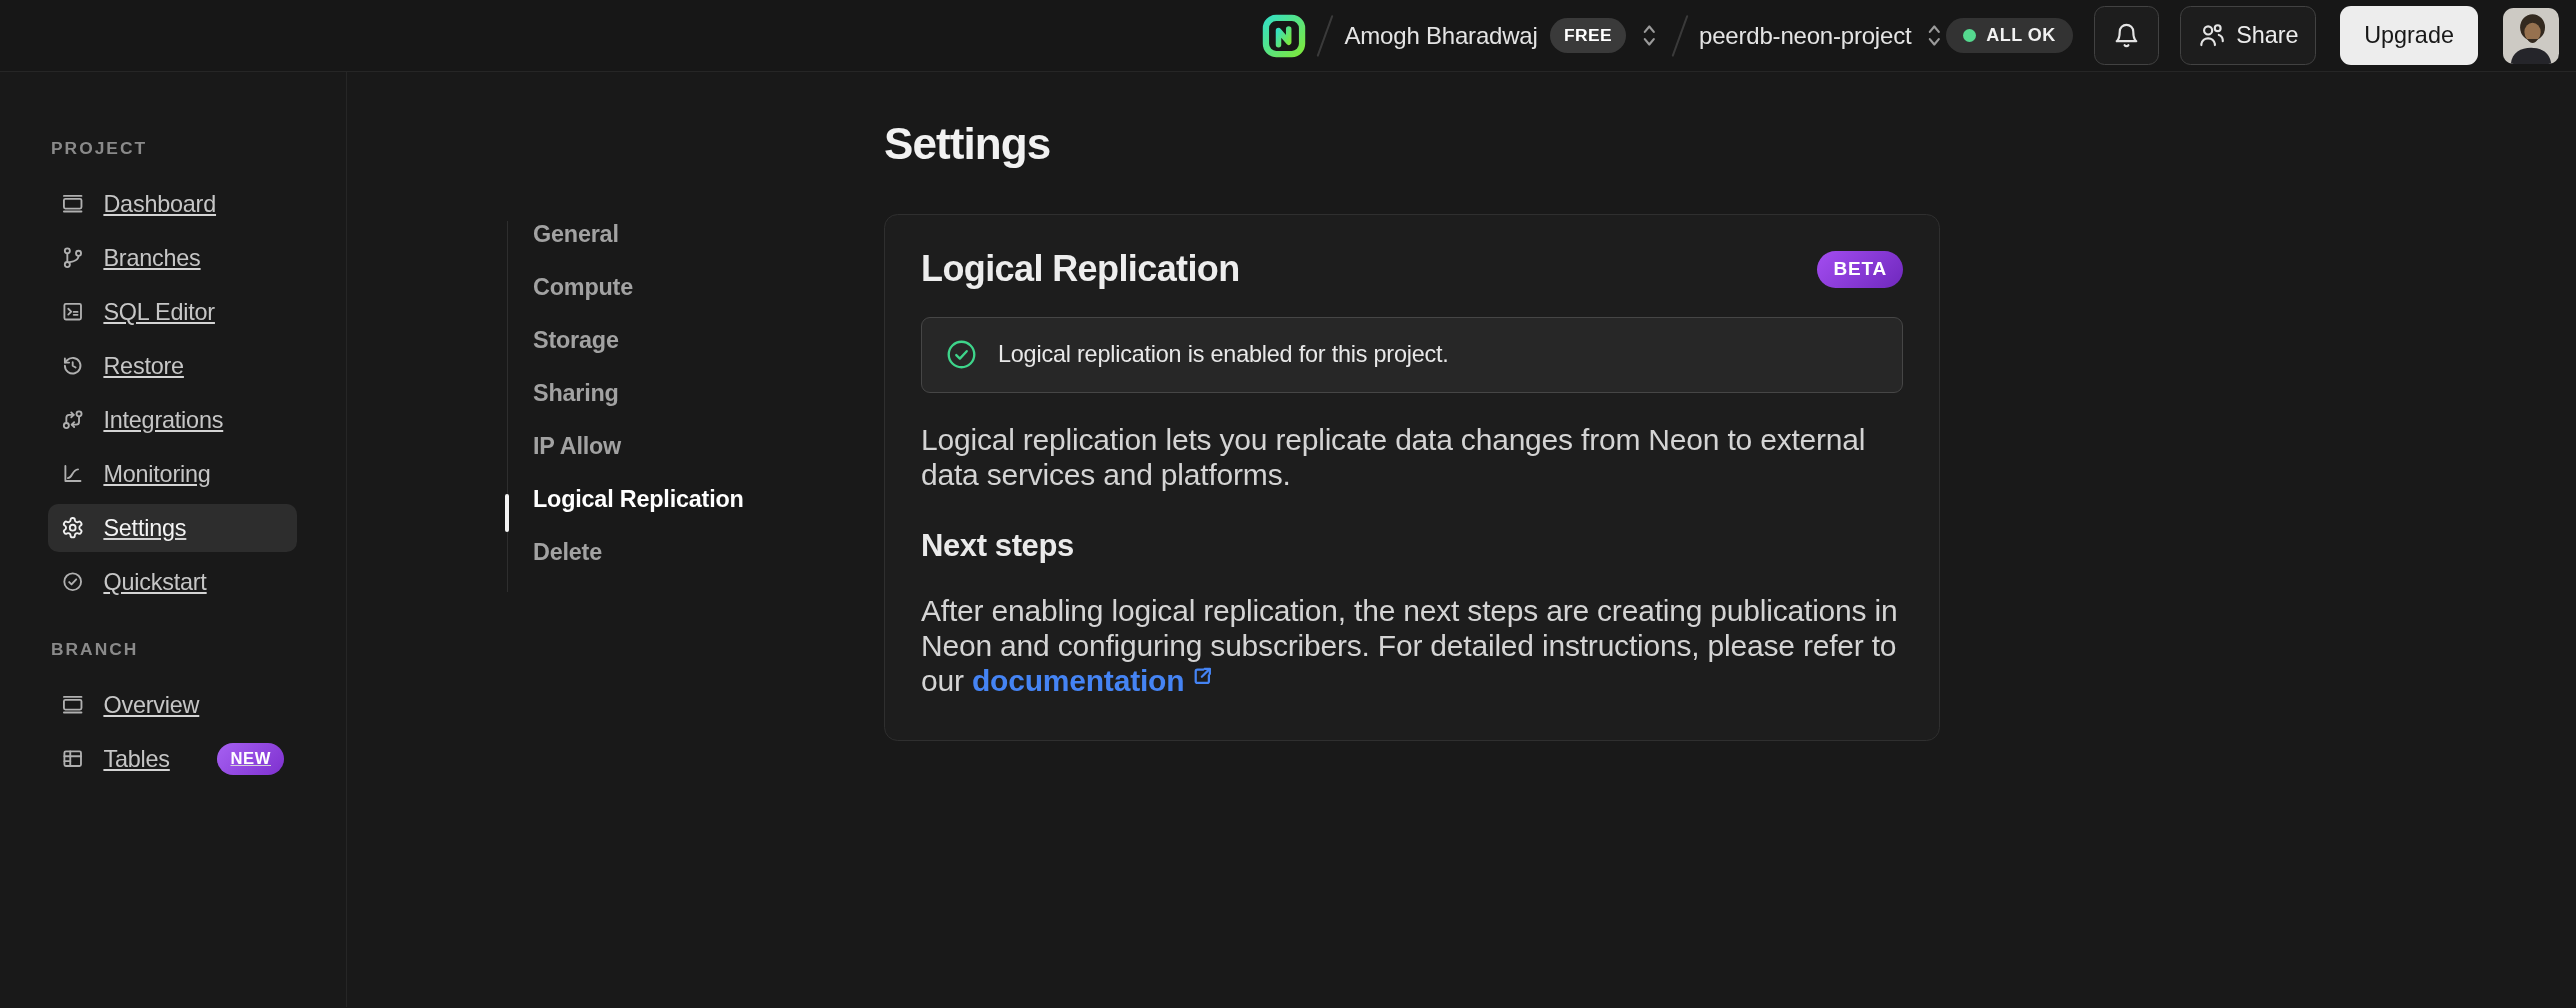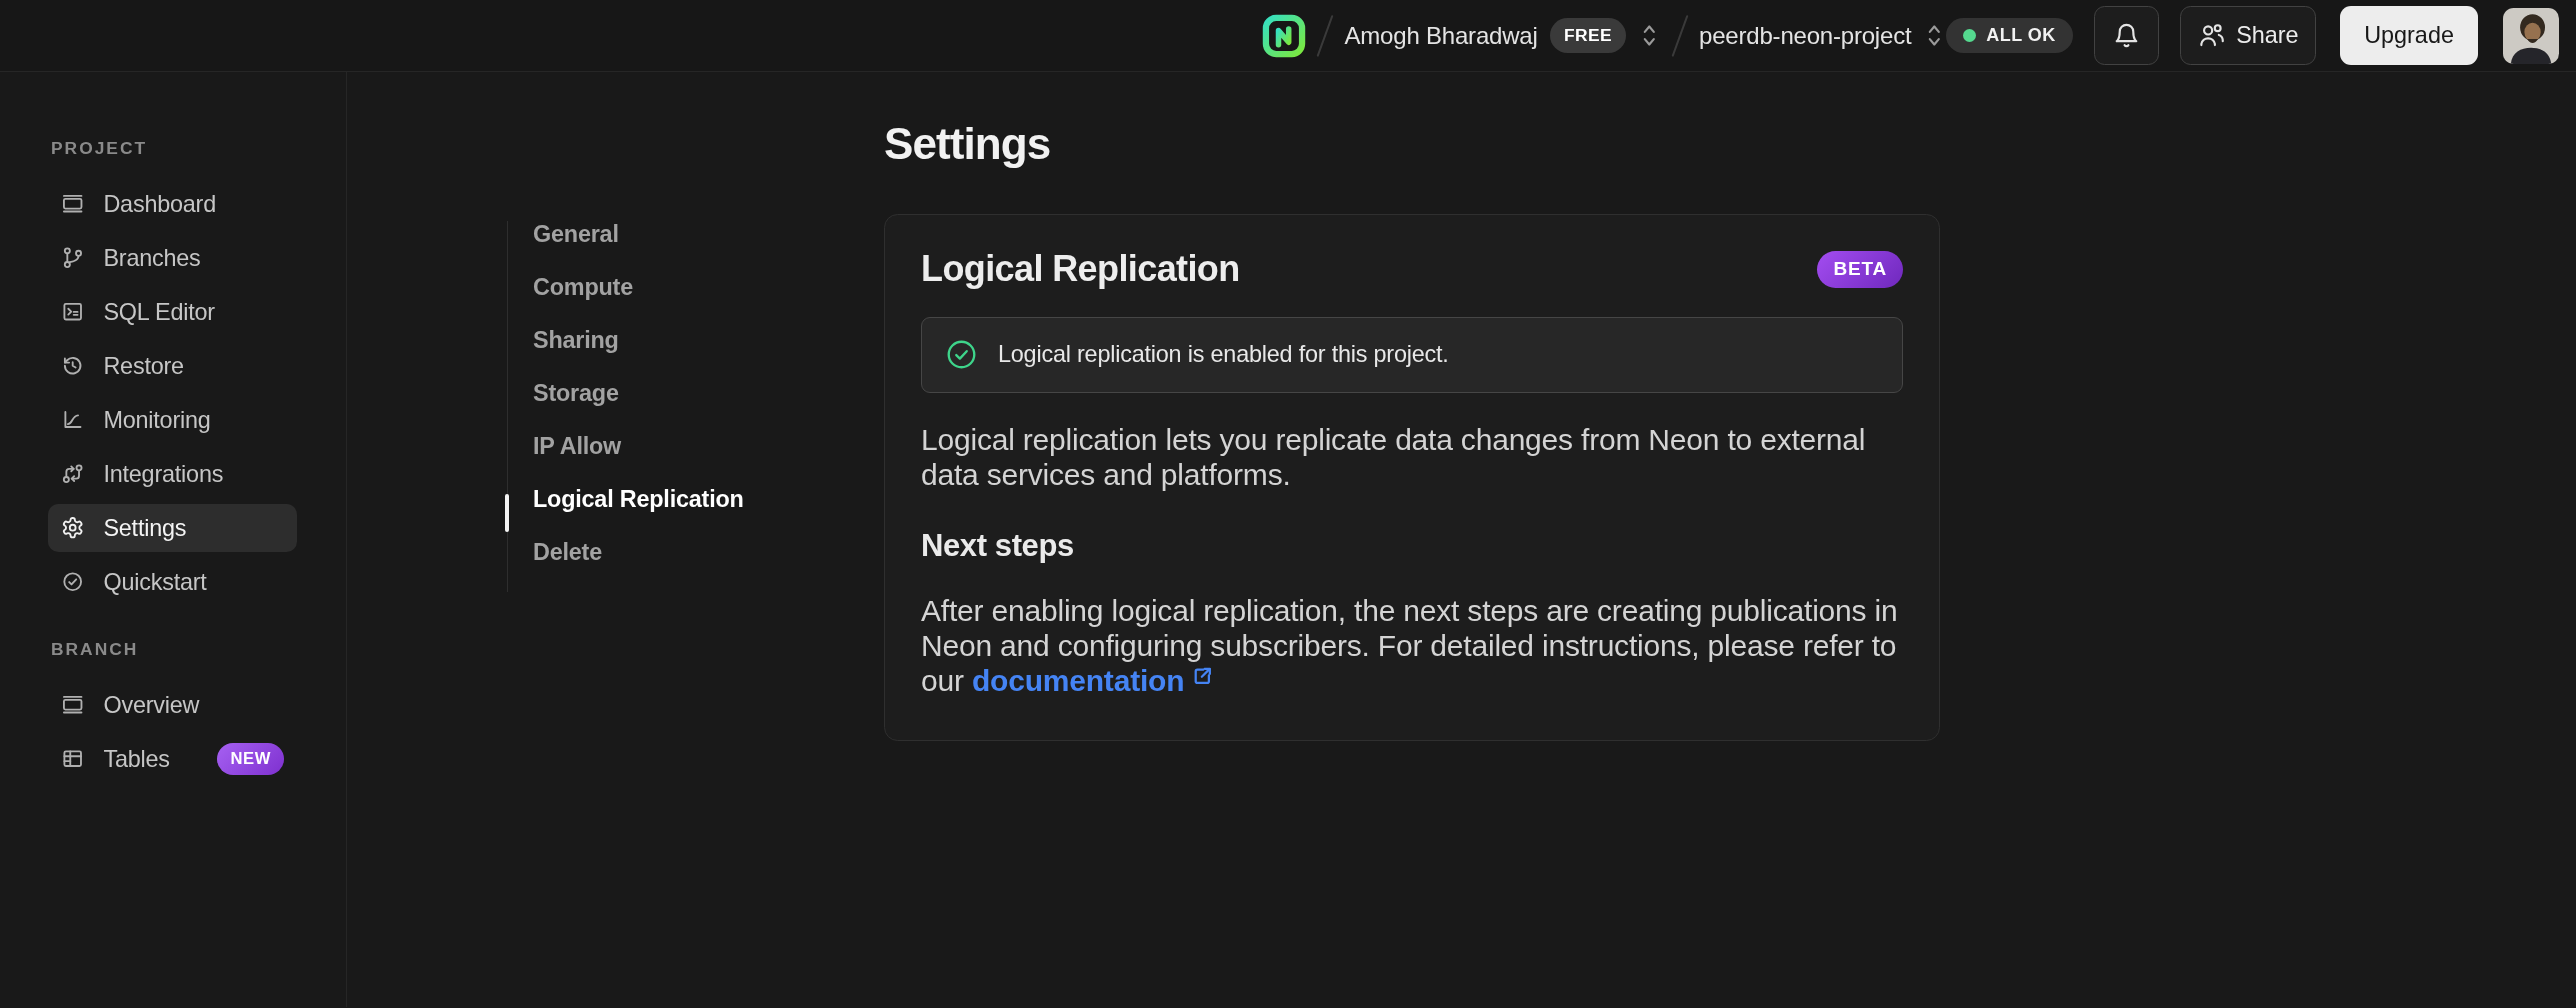--- a/index.html
+++ b/index.html
@@ -68,21 +68,21 @@
     padding: 66px 15px 0 0; flex-shrink: 0;
   }
   .section-label {
     font-size: 17.4px; font-weight: 700; letter-spacing: 2px;
     color: #8a8a8a; margin: 0 0 21px 51px;
   }
   .section-label.branch { margin-top: 33px; }
   .side-item {
     width: 249px; height: 48px; margin: 0 0 6px 48px;
     display: flex; align-items: center; gap: 19px;
-    padding: 0 13px; border-radius: 10.6px; cursor: pointer;
+    padding: 0 13px; border-radius: 10.6px; cursor: pointer; text-decoration: underline;
   }
   .side-item .ic { width: 23.4px; height: 23.4px; stroke: #b0b0b0; fill: none;
     stroke-width: 1.9; stroke-linecap: round; stroke-linejoin: round; flex-shrink: 0; }
   .side-item .lbl { font-size: 23.4px; color: #c6c6c6; letter-spacing: -0.2px; }
   .side-item.active { background: #2d2d2d; }
   .side-item.active .ic { stroke: #f0f0f0; }
   .side-item.active .lbl { color: #f4f4f4; }
   .badge-new {
     margin-left: auto; font-size: 16.6px; font-weight: 700; letter-spacing: 0.6px;
     color: #fff; padding: 6px 13px; border-radius: 754px;
@@ -250,38 +250,38 @@
       <svg class="ic" viewBox="0 0 24 24">
         <path d="M4 12a8 8 0 1 0 2.3-5.6L4 8.7"></path>
           <path d="M4 4.5v4.3h4.3"></path>
           <path d="M12 8.5V12l3 1.8"></path>
       </svg>
       <span class="lbl">Restore</span>
     </div>
 
     <div class="side-item">
       <svg class="ic" viewBox="0 0 24 24">
-        <path d="M4.5 4v15.5H20"></path>
-          <path d="M7 16.5c5 0 4-8.5 10.5-9"></path>
-      </svg>
-      <span class="lbl">Monitoring</span>
-    </div>
-
-    <div class="side-item">
-      <svg class="ic" viewBox="0 0 24 24">
         <circle cx="5.5" cy="18" r="2.6"></circle>
           <circle cx="18.5" cy="6" r="2.6"></circle>
         <path d="M5.5 15V10a3 3 0 0 1 3-3h4.5"></path>
           <path d="m10.5 4.5 2.5 2.5-2.5 2.5"></path>
         <path d="M18.5 9v5a3 3 0 0 1-3 3H11"></path>
           <path d="m13.5 14.5-2.5 2.5 2.5 2.5"></path>
       </svg>
       <span class="lbl">Integrations</span>
     </div>
 
+    <div class="side-item">
+      <svg class="ic" viewBox="0 0 24 24">
+        <path d="M4.5 4v15.5H20"></path>
+          <path d="M7 16.5c5 0 4-8.5 10.5-9"></path>
+      </svg>
+      <span class="lbl">Monitoring</span>
+    </div>
+
     <div class="side-item active">
       <svg class="ic" viewBox="0 0 24 24">
         <path d="M12.22 2h-.44a2 2 0 0 0-2 2v.18a2 2 0 0 1-1 1.73l-.43.25a2 2 0 0 1-2 0l-.15-.08a2 2 0 0 0-2.73.73l-.22.38a2 2 0 0 0 .73 2.73l.15.1a2 2 0 0 1 1 1.72v.51a2 2 0 0 1-1 1.74l-.15.09a2 2 0 0 0-.73 2.73l.22.38a2 2 0 0 0 2.73.73l.15-.08a2 2 0 0 1 2 0l.43.25a2 2 0 0 1 1 1.73V20a2 2 0 0 0 2 2h.44a2 2 0 0 0 2-2v-.18a2 2 0 0 1 1-1.73l.43-.25a2 2 0 0 1 2 0l.15.08a2 2 0 0 0 2.73-.73l.22-.39a2 2 0 0 0-.73-2.73l-.15-.08a2 2 0 0 1-1-1.74v-.5a2 2 0 0 1 1-1.74l.15-.09a2 2 0 0 0 .73-2.73l-.22-.38a2 2 0 0 0-2.73-.73l-.15.08a2 2 0 0 1-2 0l-.43-.25a2 2 0 0 1-1-1.73V4a2 2 0 0 0-2-2z"></path>
         <circle cx="12" cy="12" r="3"></circle>
       </svg>
       <span class="lbl">Settings</span>
     </div>
 
     <div class="side-item">
       <svg class="ic" viewBox="0 0 24 24">
@@ -316,24 +316,24 @@
 
   <main class="content">
     <nav class="settings-nav">
       <div class="snav-item">
           <span>General</span>
         </div>
       <div class="snav-item">
           <span>Compute</span>
         </div>
       <div class="snav-item">
+          <span>Storage</span>
+        </div>
+      <div class="snav-item">
           <span>Sharing</span>
-        </div>
-      <div class="snav-item">
-          <span>Storage</span>
         </div>
       <div class="snav-item">
           <span>IP Allow</span>
         </div>
       <div class="snav-item active">
           <span>Logical Replication</span>
         </div>
       <div class="snav-item">
           <span>Delete</span>
         </div>

